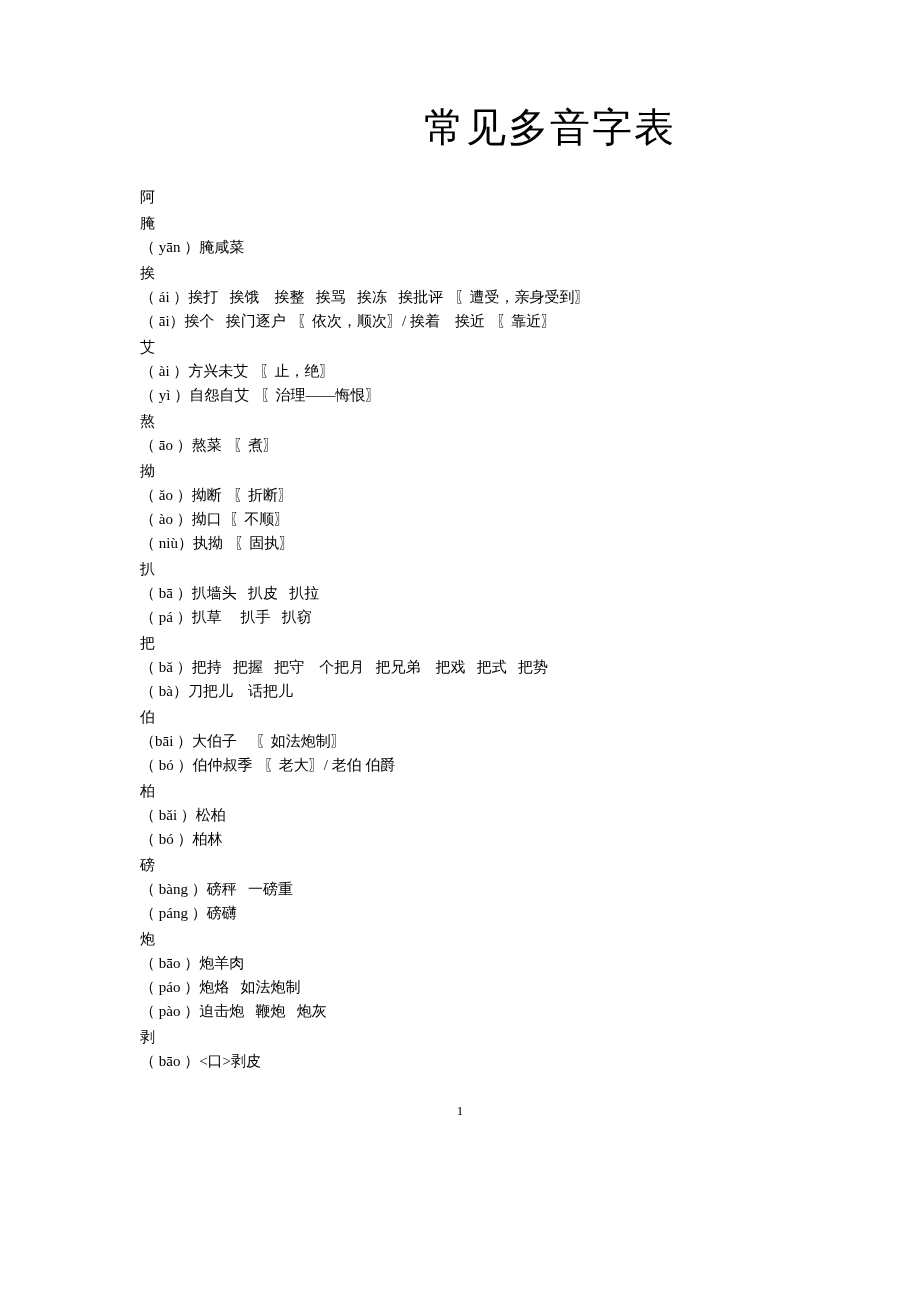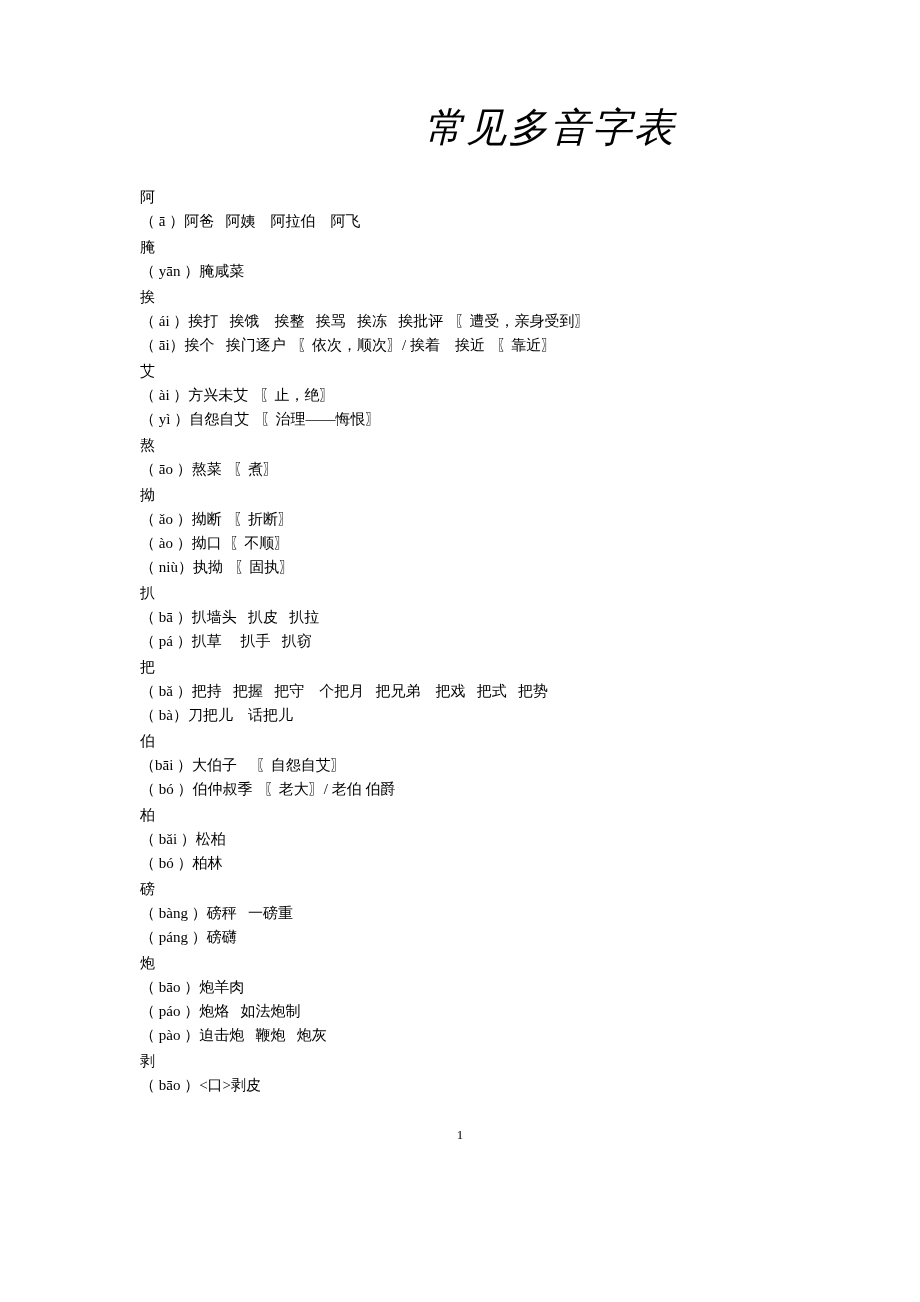--- a/index.html
+++ b/index.html
@@ -12,21 +12,20 @@
   .page {
     padding: 100px 140px 40px 140px;
   }
   .title {
     text-align: center;
     font-size: 40px;
     font-weight: normal;
     margin-bottom: 30px;
     letter-spacing: 2px;
     padding-left: 180px;
-    font-style: italic;
   }
   .content {
     font-size: 15px;
     line-height: 1.6;
     color: #000;
   }
   .entry-char {
     margin-top: 2px;
   }
   .reading-line {
@@ -39,21 +38,20 @@
     font-family: "Times New Roman", serif;
   }
 </style>
 </head>
 <body>
 
 <div class="page">
   <div class="title">常见多音字表</div>
   <div class="content" id="content-body">
       <div class="entry-char">阿</div>
-      <div class="reading-line">（ ā ）阿爸   阿姨    阿拉伯    阿飞</div>
       <div class="entry-char">腌</div>
       <div class="reading-line">（ yān ）腌咸菜</div>
       <div class="entry-char">挨</div>
       <div class="reading-line">（ ái ）挨打   挨饿    挨整   挨骂   挨冻   挨批评   〖遭受，亲身受到〗</div>
       <div class="reading-line">（ āi）挨个   挨门逐户   〖依次，顺次〗/ 挨着    挨近   〖靠近〗</div>
       <div class="entry-char">艾</div>
       <div class="reading-line">（ ài ）方兴未艾   〖止，绝〗</div>
       <div class="reading-line">（ yì ）自怨自艾   〖治理——悔恨〗</div>
       <div class="entry-char">熬</div>
       <div class="reading-line">（ āo ）熬菜   〖煮〗</div>
@@ -61,21 +59,21 @@
       <div class="reading-line">（ ǎo ）拗断   〖折断〗</div>
       <div class="reading-line">（ ào ）拗口  〖不顺〗</div>
       <div class="reading-line">（ niù）执拗   〖固执〗</div>
       <div class="entry-char">扒</div>
       <div class="reading-line">（ bā ）扒墙头   扒皮   扒拉</div>
       <div class="reading-line">（ pá ）扒草     扒手   扒窃</div>
       <div class="entry-char">把</div>
       <div class="reading-line">（ bǎ ）把持   把握   把守    个把月   把兄弟    把戏   把式   把势</div>
       <div class="reading-line">（ bà）刀把儿    话把儿</div>
       <div class="entry-char">伯</div>
-      <div class="reading-line">（bāi ）大伯子     〖自怨自艾〗</div>
+      <div class="reading-line">（bāi ）大伯子     〖如法炮制〗</div>
       <div class="reading-line">（ bó ）伯仲叔季   〖老大〗/ 老伯 伯爵</div>
       <div class="entry-char">柏</div>
       <div class="reading-line">（ bǎi ）松柏</div>
       <div class="reading-line">（ bó ）柏林</div>
       <div class="entry-char">磅</div>
       <div class="reading-line">（ bàng ）磅秤   一磅重</div>
       <div class="reading-line">（ páng ）磅礴</div>
       <div class="entry-char">炮</div>
       <div class="reading-line">（ bāo ）炮羊肉</div>
       <div class="reading-line">（ páo ）炮烙   如法炮制</div>

